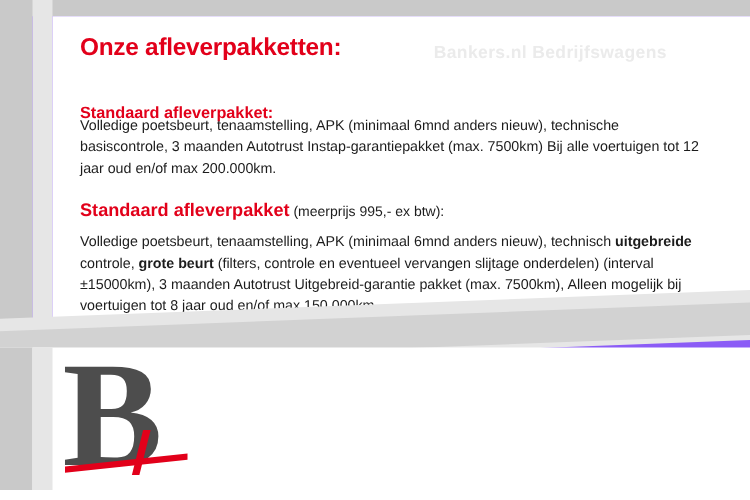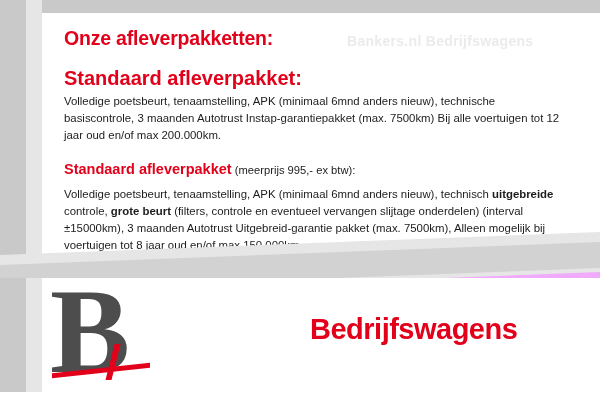--- a/index.html
+++ b/index.html
@@ -10,21 +10,21 @@
     width: 600px;
     height: 400px;
     overflow: hidden;
     font-family: "Liberation Sans", sans-serif;
     background: #ffffff;
   }
   .page {
     position: relative;
     width: 600px;
     height: 400px;
-    background: #f0abfc;
+    background: #8b5cf6;
     box-sizing: border-box;
   }
   
   .left-bar {
     position: absolute;
     left: 0;
     top: 0;
     width: 26px;
     height: 400px;
     background: #c9c9c9;
@@ -69,22 +69,22 @@
     top: 20px;
     font-size: 14px;
     font-weight: bold;
     color: #ebebeb;
     letter-spacing: 0.3px;
     white-space: nowrap;
   }
   .sec1-head {
     position: absolute;
     left: 22px;
-    top: 54px;
-    font-size: 20px;
+    top: 69px;
+    font-size: 13px;
     font-weight: bold;
     color: #e2001a;
     text-align: center;
   }
   .sec1-body {
     position: absolute;
     left: 22px;
     top: 80px;
     width: 500px;
     font-size: 11.4px;
@@ -260,18 +260,17 @@
   <div class="footer">
     <div class="footer-left-bar"></div>
     <div class="footer-left-bar2"></div>
 
     <div class="logo-b">
       <div class="glyph">B</div>
       <div class="swoosh"></div>
       <div class="swoosh2"></div>
     </div>
 
-    <div class="brand2">Bedrijfswagens</div>
   </div>
 
   <div class="footer-bottom"></div>
 
 </div>
 
 </body></html>

